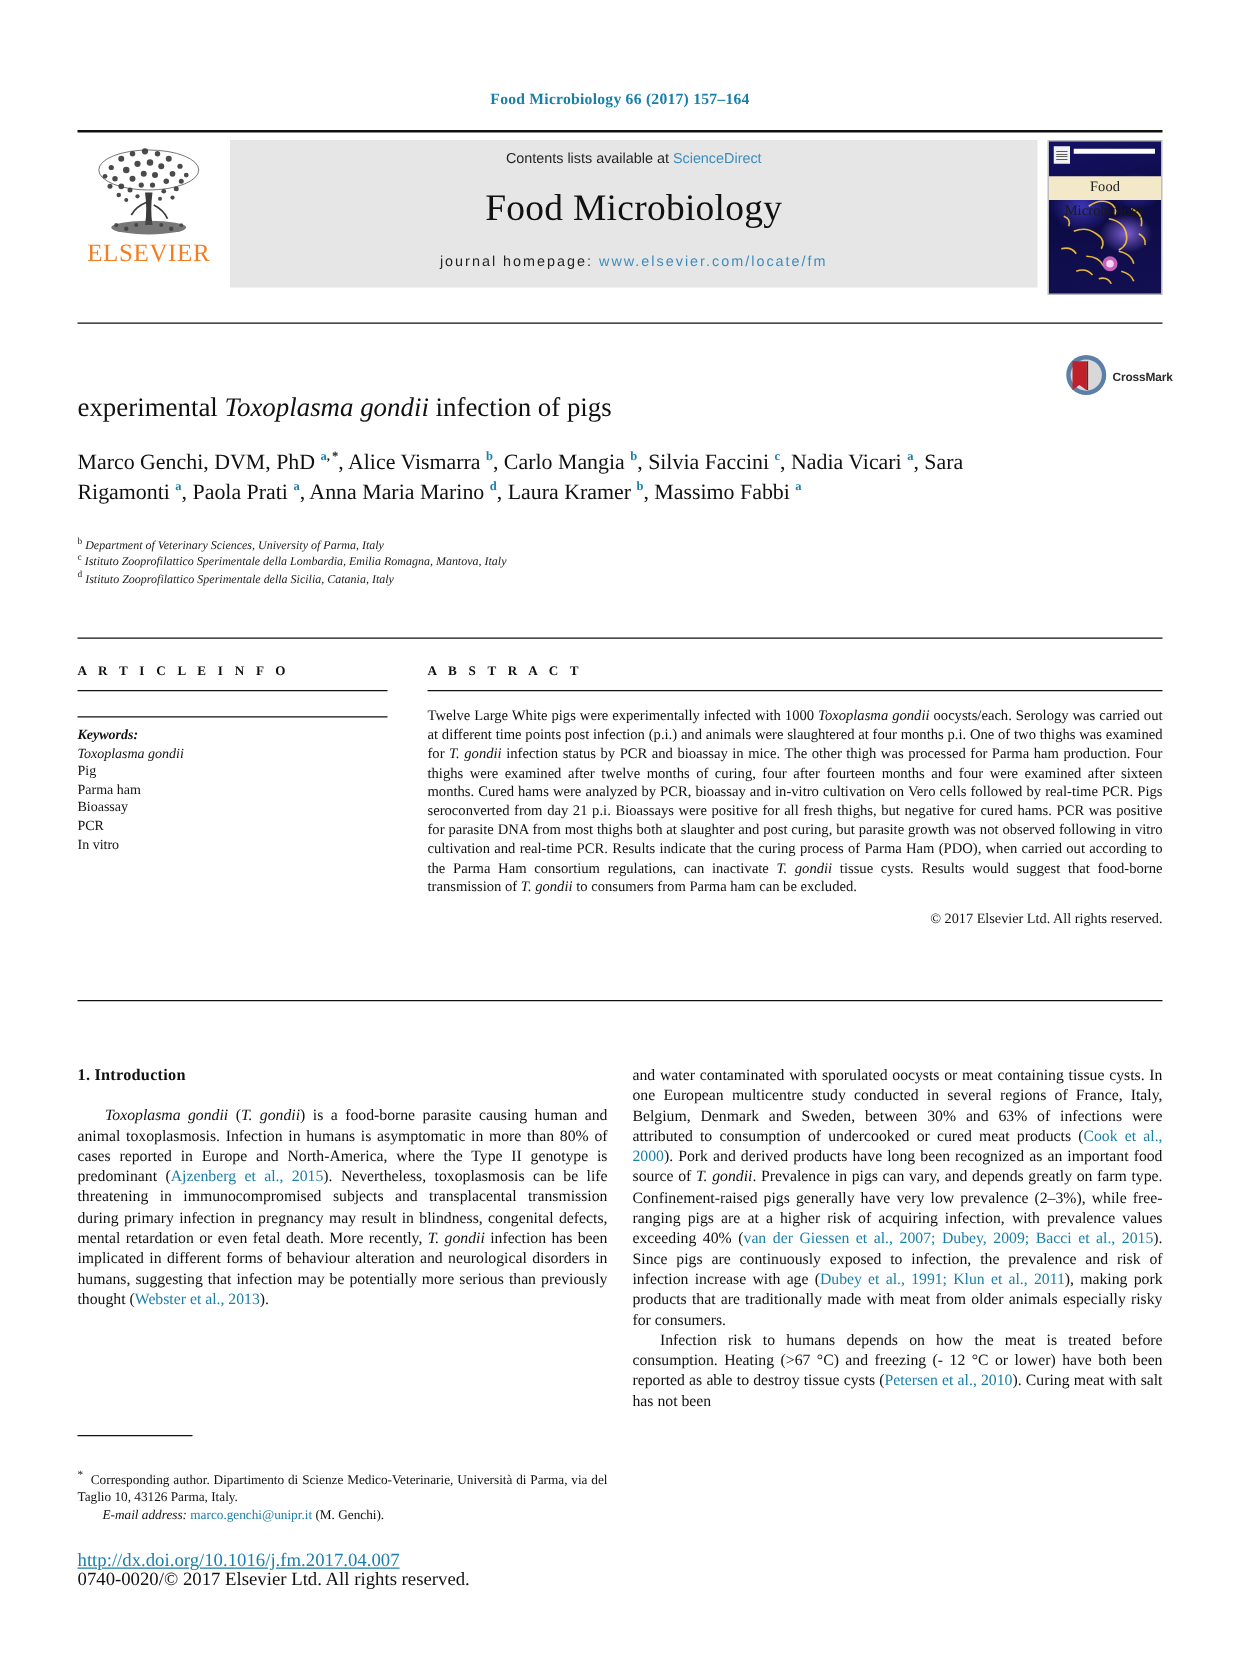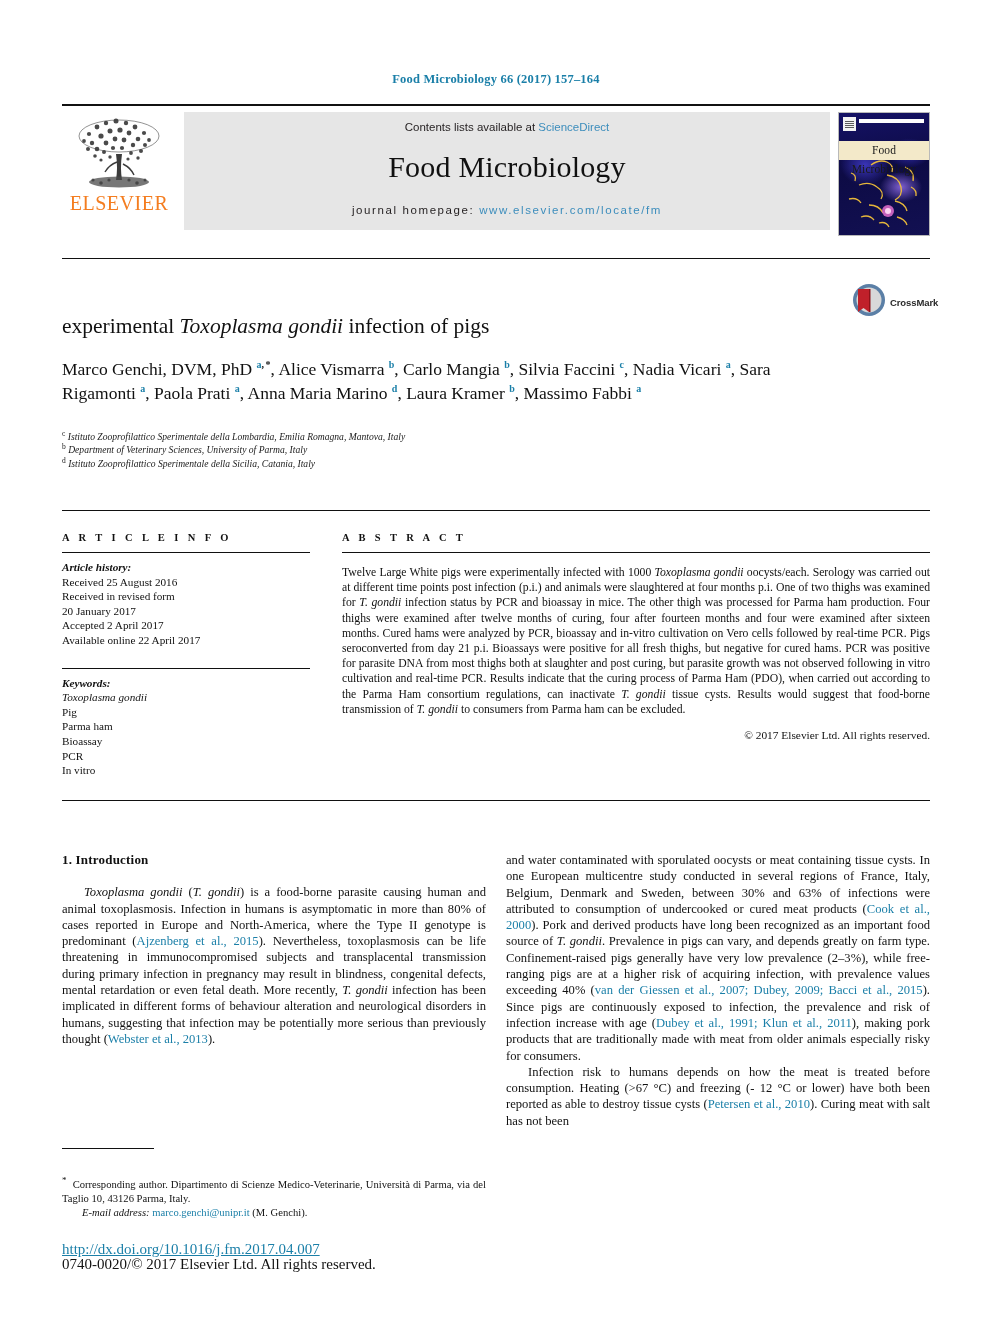--- a/index.html
+++ b/index.html
@@ -474,38 +474,30 @@
   </div>
 
   <h1 class="article-title">
     <br>
     <span>experimental </span><i>Toxoplasma gondii</i><span> infection of pigs</span>
   </h1>
 
   <div class="authors">Marco Genchi, DVM, PhD <sup>a</sup><sup class="star">, *</sup>, Alice Vismarra <sup>b</sup>, Carlo Mangia <sup>b</sup>, Silvia Faccini <sup>c</sup>, Nadia Vicari <sup>a</sup>, Sara Rigamonti <sup>a</sup>, Paola Prati <sup>a</sup>, Anna Maria Marino <sup>d</sup>, Laura Kramer <sup>b</sup>, Massimo Fabbi <sup>a</sup></div>
 
   <div class="affils">
+    <div><sup>b</sup> <span>Department of Veterinary Sciences, University of Parma, Italy</span></div>
     <div><sup>c</sup> <span>Istituto Zooprofilattico Sperimentale della Lombardia, Emilia Romagna, Mantova, Italy</span></div>
-    <div><sup>b</sup> <span>Department of Veterinary Sciences, University of Parma, Italy</span></div>
     <div><sup>d</sup> <span>Istituto Zooprofilattico Sperimentale della Sicilia, Catania, Italy</span></div>
   </div>
 
   <div class="info-rule-top"></div>
 
   <div class="col-info">
     <div class="sec-head">A R T I C L E   I N F O</div>
     <div class="hr-thin"></div>
-    <div class="info-block">
-      <div class="lbl">Article history:</div>
-      <div>Received 25 August 2016</div>
-      <div>Received in revised form</div>
-      <div>20 January 2017</div>
-      <div>Accepted 2 April 2017</div>
-      <div>Available online 22 April 2017</div>
-    </div>
     <div class="hr-thin2" style="margin-top:20px"></div>
     <div class="info-block" style="margin-top:2px">
       <div class="lbl">Keywords:</div>
       <div class="kw-italic">Toxoplasma gondii</div>
       <div>Pig</div>
       <div>Parma ham</div>
       <div>Bioassay</div>
       <div>PCR</div>
       <div>In vitro</div>
     </div>

